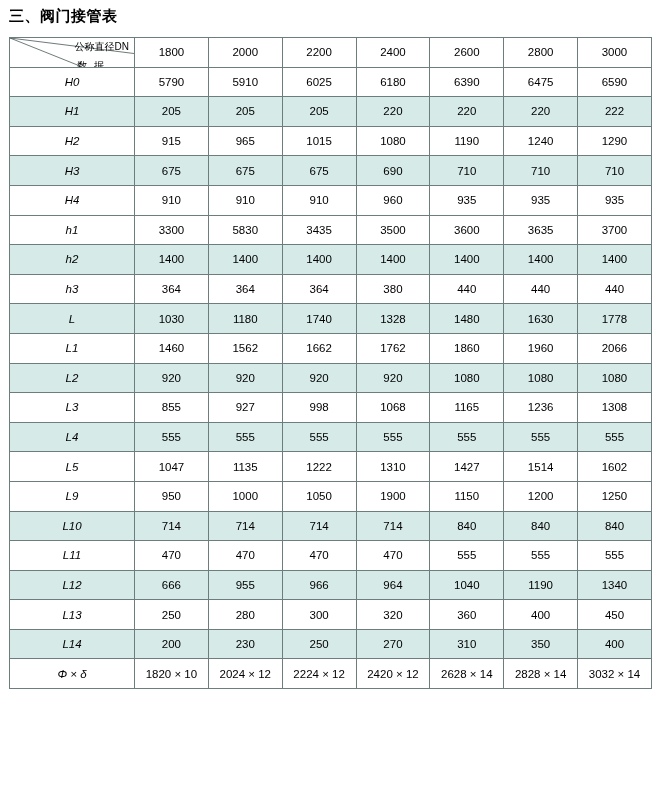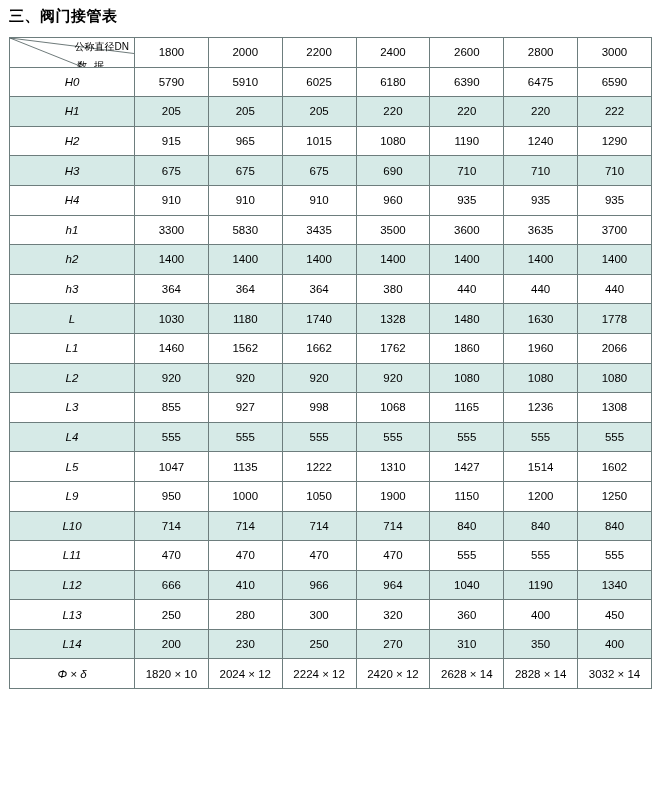--- a/index.html
+++ b/index.html
@@ -316,21 +316,21 @@
             <td class="val-cell">470</td>
             <td class="val-cell">470</td>
             <td class="val-cell">470</td>
             <td class="val-cell">555</td>
             <td class="val-cell">555</td>
             <td class="val-cell">555</td>
           </tr>
           <tr class="shade">
             <td class="code-cell">L12</td>
             <td class="val-cell">666</td>
-            <td class="val-cell">410</td>
+            <td class="val-cell">955</td>
             <td class="val-cell">966</td>
             <td class="val-cell">964</td>
             <td class="val-cell">1040</td>
             <td class="val-cell">1190</td>
             <td class="val-cell">1340</td>
           </tr>
           <tr>
             <td class="code-cell">L13</td>
             <td class="val-cell">250</td>
             <td class="val-cell">280</td>

